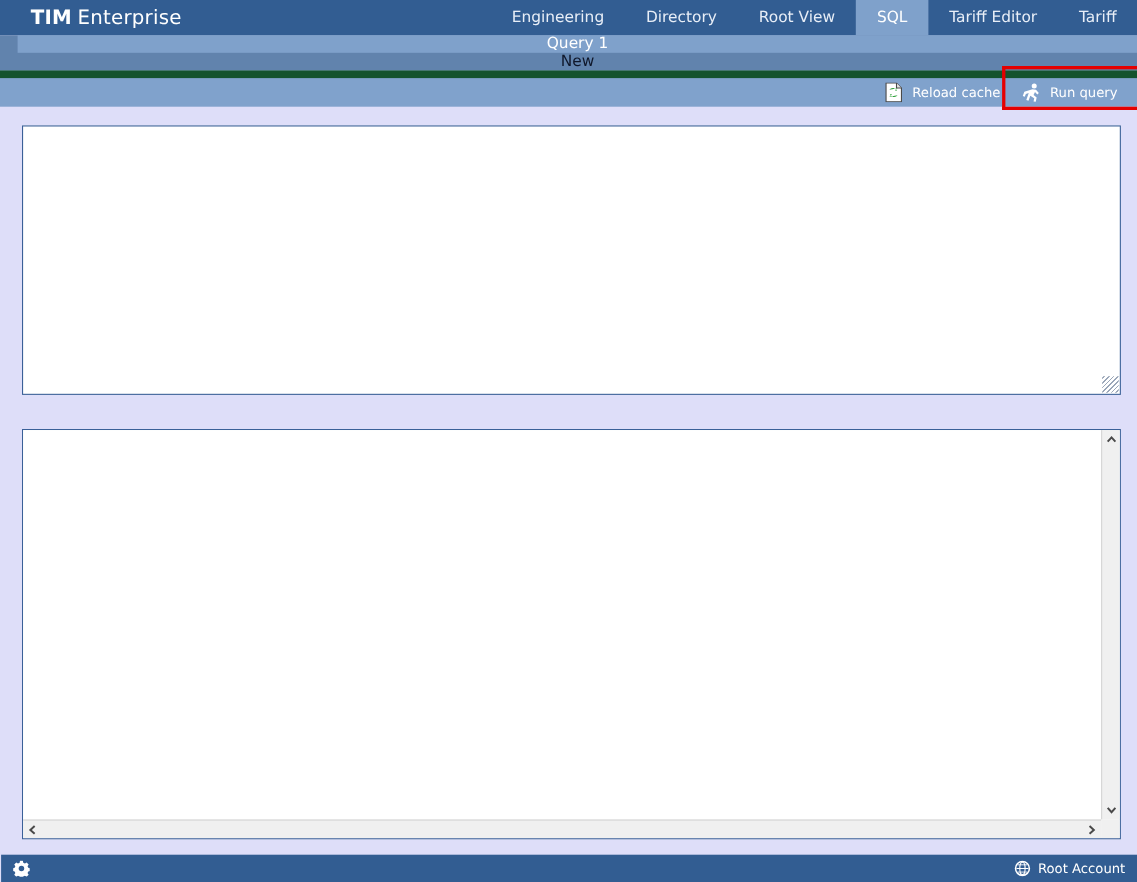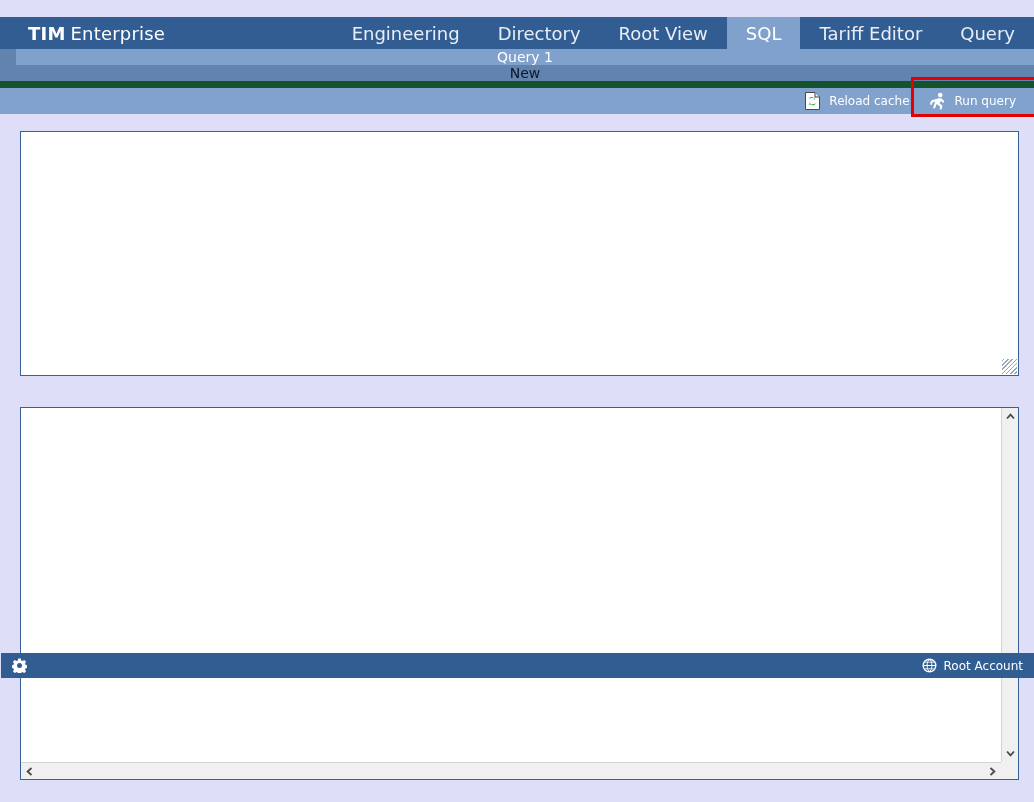--- a/index.html
+++ b/index.html
@@ -7,23 +7,22 @@
   html, body {
     margin: 0; padding: 0;
     width: 1034px; height: 802px;
     overflow: hidden;
     background: #dedef9;
     font-family: "DejaVu Sans", "Liberation Sans", sans-serif;
     -webkit-font-smoothing: none;
   }
   #app {
     position: relative;
-    width: 1034px; height: 661px;
+    width: 1034px; height: 802px;
     background: #dedef9;
-    margin-top: 17px;
   }
 
   
   .header {
     position: absolute; left: 0; top: 0;
     width: 1034px; height: 32px;
     background: #325d92;
     display: flex; align-items: stretch;
   }
   .brand {
@@ -40,21 +39,21 @@
   .mainnav {
     margin-left: auto;
     display: flex; align-items: stretch;
     height: 32px;
   }
   .mainnav .navitem {
     display: flex; align-items: center; justify-content: center;
     padding: 0 19px;
     height: 32px;
     color: #e8eef7;
-    font-size: 18px;
+    font-size: 14px;
     white-space: nowrap;
     cursor: default;
   }
   .mainnav .navitem.active {
     background: #7fa1cb;
     color: #ffffff;
   }
 
   
   .tabstrip {
@@ -238,21 +237,21 @@
       <div class="navitem">
         <span>Root View</span>
       </div>
       <div class="navitem active">
         <span>SQL</span>
       </div>
       <div class="navitem">
         <span>Tariff Editor</span>
       </div>
       <div class="navitem">
-        <span>Query</span>
+        <span>Tariff</span>
       </div>
     </div>
   </div>
 
   <div class="tabstrip">
     <div class="qtab active">
       <span>Query 1</span>
     </div>
     <div class="qtab">
       <span>New</span>

